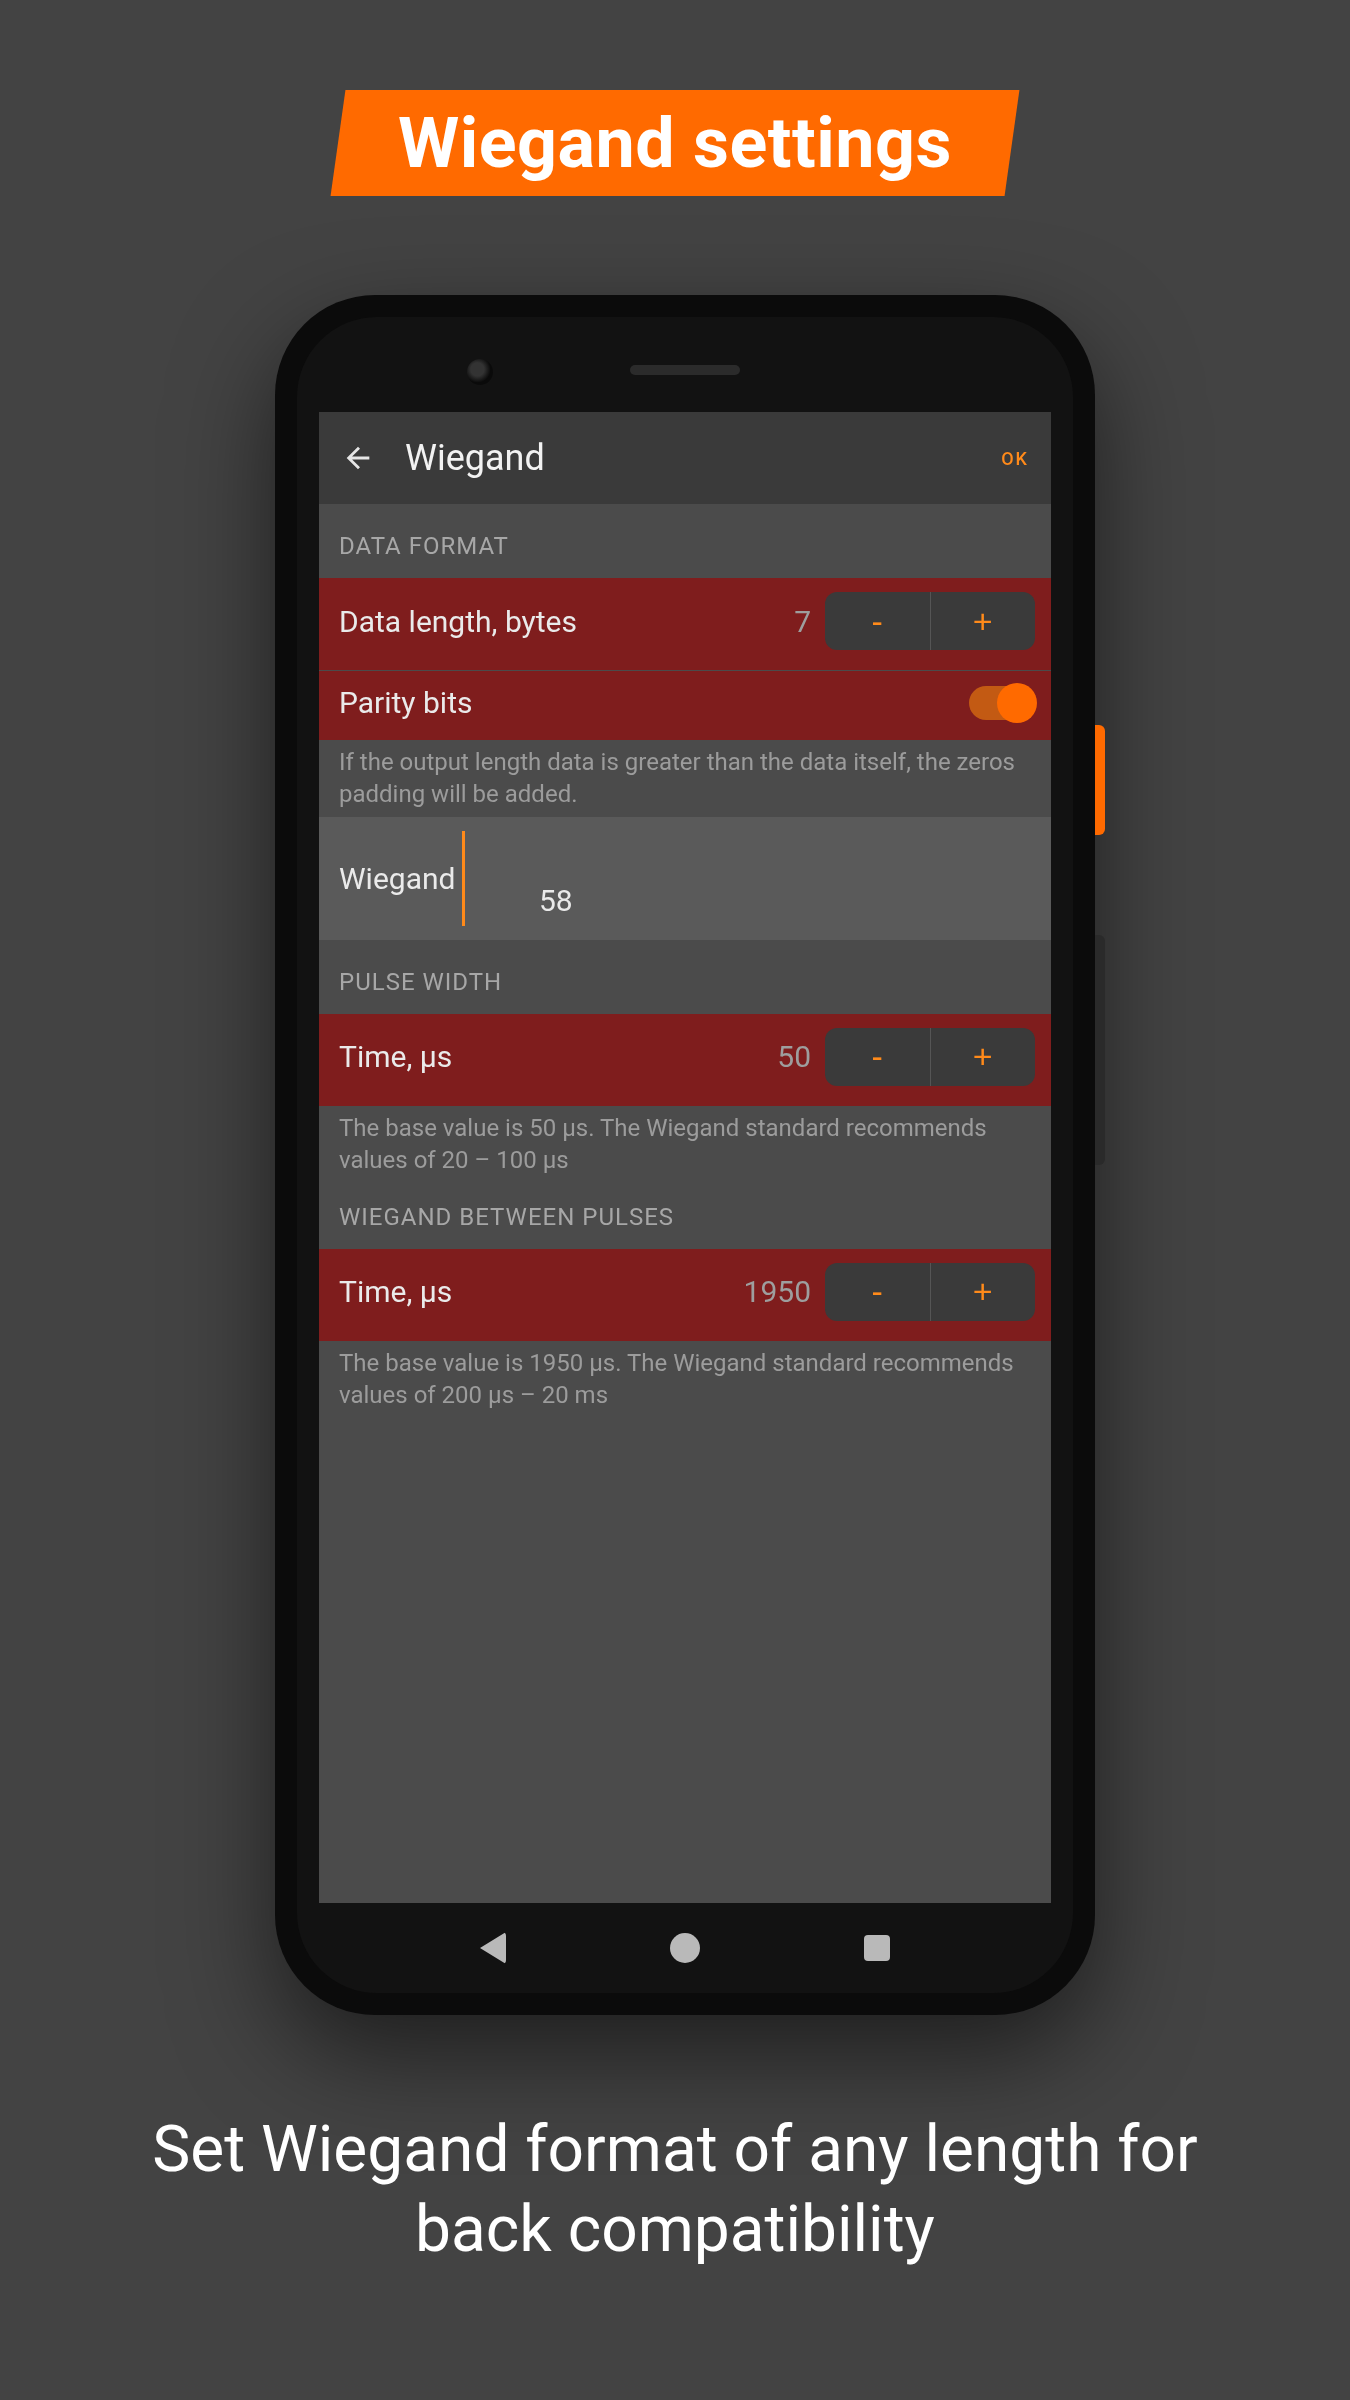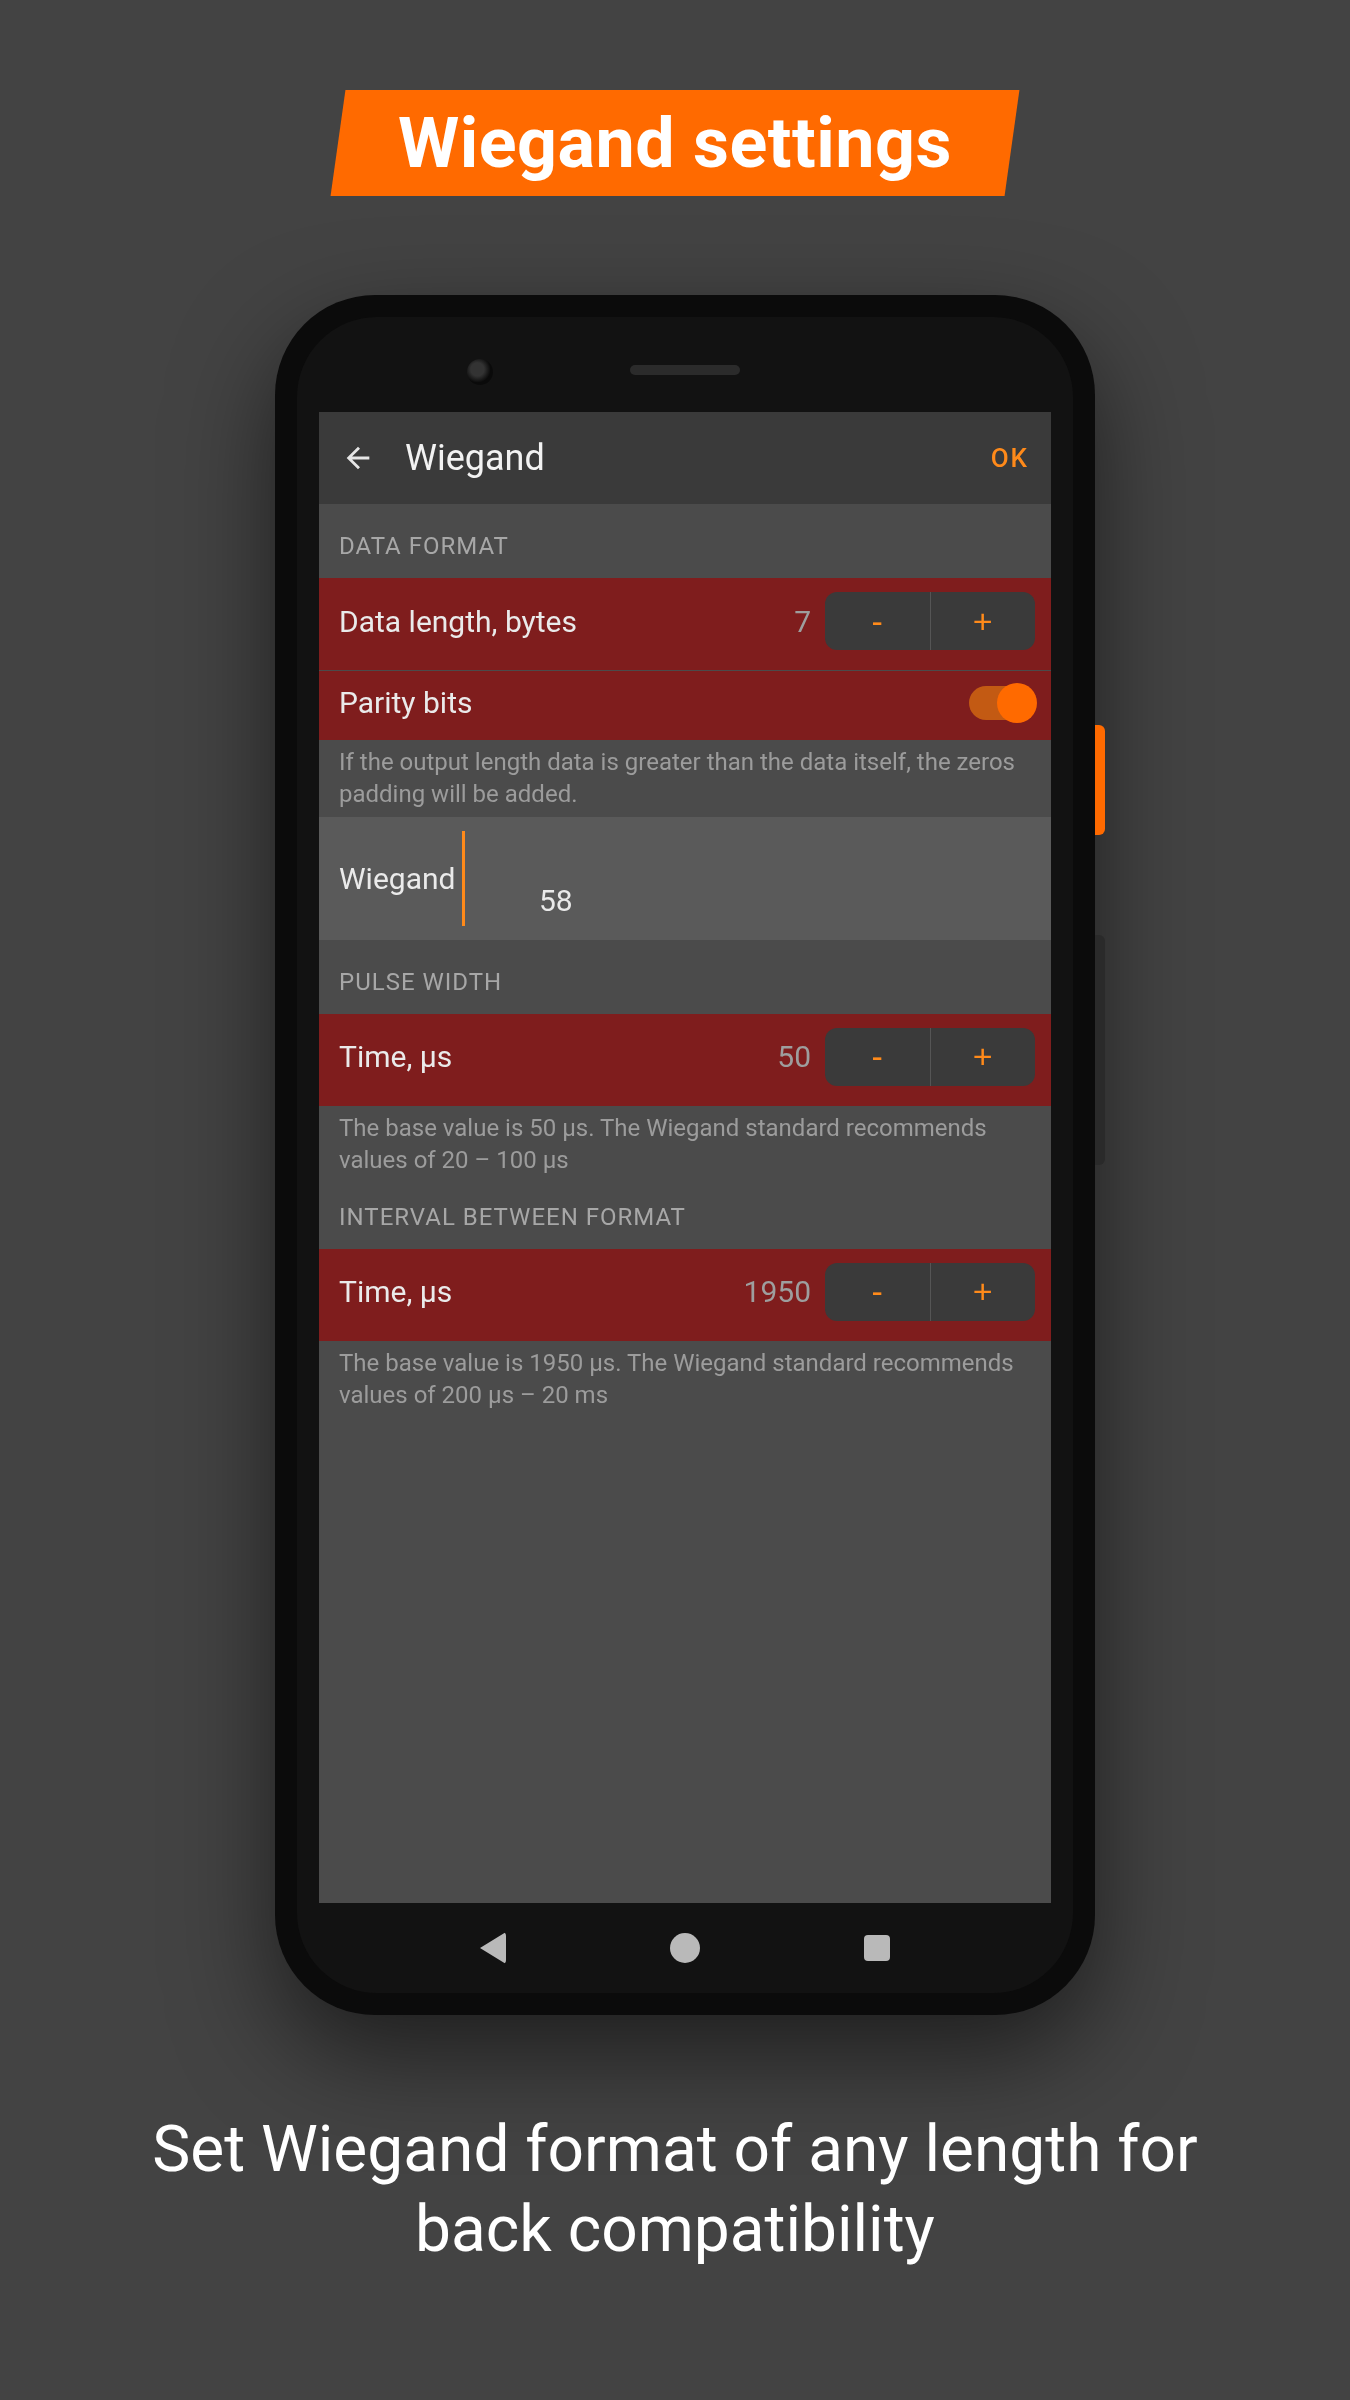--- a/index.html
+++ b/index.html
@@ -109,21 +109,21 @@
   .back-arrow { width: 34px; height: 34px; }
   .back-arrow svg { width: 100%; height: 100%; }
   .appbar-title {
     color: #f2f2f2;
     font-size: 36px;
     font-weight: 400;
     flex: 1;
   }
   .ok-btn {
     color: #ff8a1a;
-    font-size: 26px;
+    font-size: 18px;
     letter-spacing: 2px;
     font-weight: 500;
   }
 
   .section-header {
     color: #a7a7a7;
     font-size: 24px;
     letter-spacing: 1px;
     padding: 28px 20px 18px;
   }
@@ -309,21 +309,21 @@
         <div class="row-label">Time, μs</div>
         <div class="row-value">50</div>
         <div class="stepper">
           <button>-</button>
           <div class="sep"></div>
           <button>+</button>
         </div>
       </div>
       <div class="note">The base value is 50 μs. The Wiegand standard recommends values of 20 – 100 μs</div>
 
-      <div class="section-header" style="padding-top:20px;">INTERVAL BETWEEN FORMAT</div>
+      <div class="section-header" style="padding-top:20px;">WIEGAND BETWEEN PULSES</div>
       <div class="row" style="border-bottom:none;">
         <div class="row-label">Time, μs</div>
         <div class="row-value" style="min-width:100px;">1950</div>
         <div class="stepper">
           <button>-</button>
           <div class="sep"></div>
           <button>+</button>
         </div>
       </div>
       <div class="note">The base value is 1950 μs. The Wiegand standard recommends values of 200 μs – 20 ms</div>

